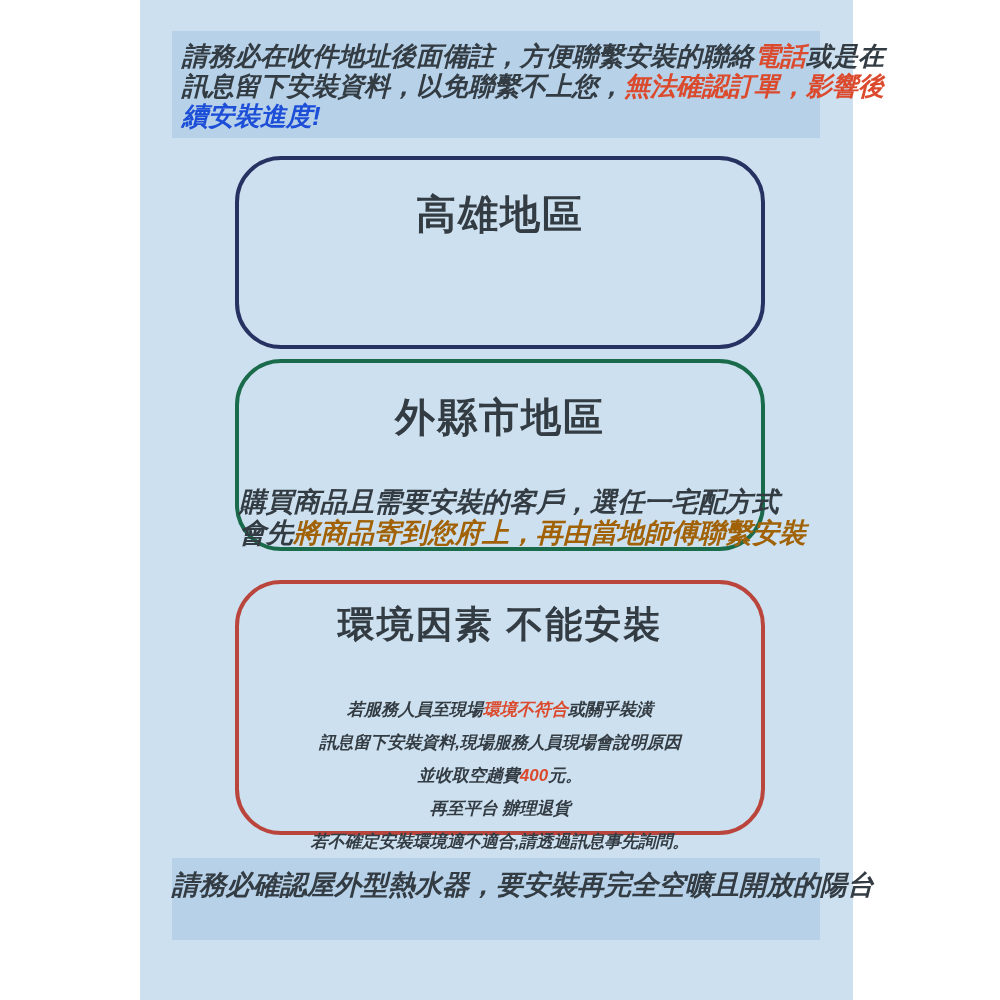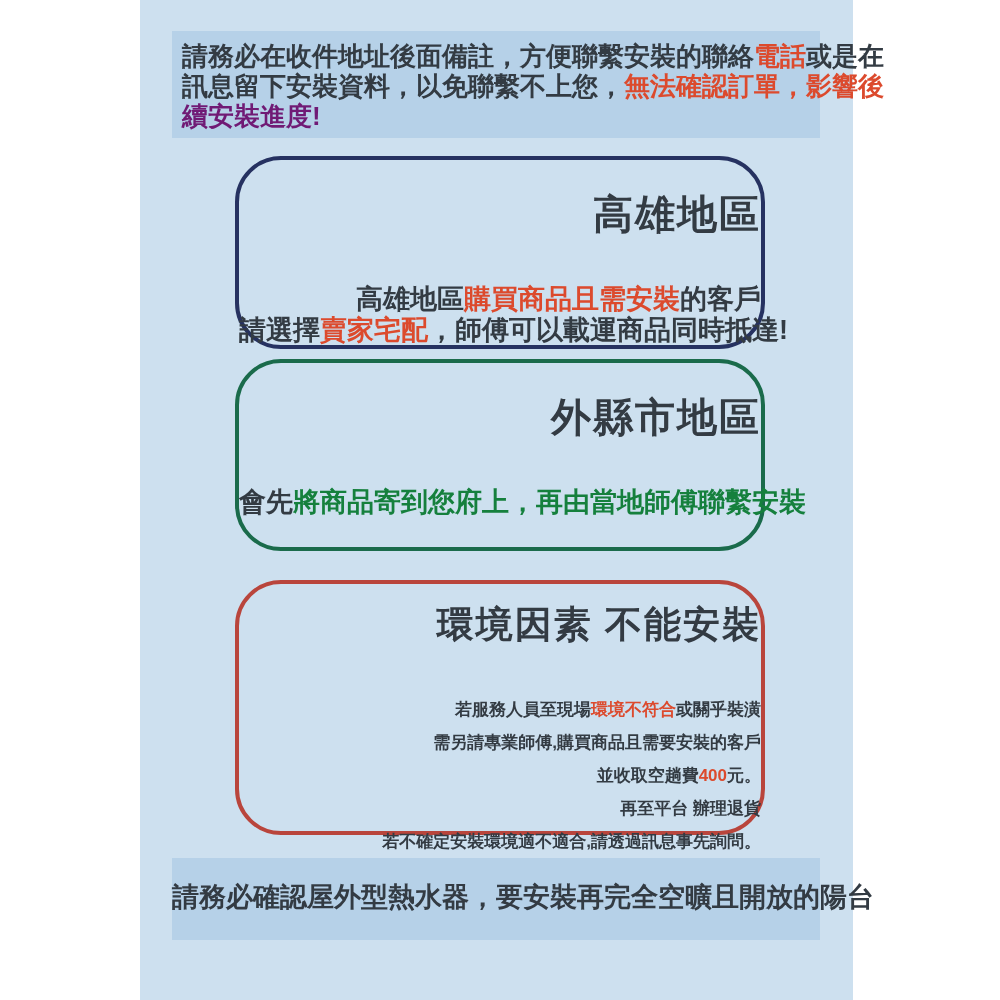--- a/index.html
+++ b/index.html
@@ -35,33 +35,33 @@
   }
   .notice.top {
     top: 31px;
     height: 107px;
     padding: 10px 8px 0 10px;
     text-align: left;
   }
   .notice.bottom {
     top: 858px;
     height: 82px;
-    padding-top: 24px;
+    padding-top: 12px;
     text-align: center;
     font-size: 27px;
     line-height: 31px;
   }
   .region-box {
     position: absolute;
     left: 95px;
     width: 522px;
     border: 4px solid #000;
     border-radius: 46px;
     box-sizing: content-box;
-    text-align: right;
+    text-align: center;
     color: var(--text, #333b43);
   }
   #box-kaohsiung {
     top: 156px;
     height: 185px;
     border-color: var(--box1_border, #263261);
   }
   #box-other-counties {
     top: 359px;
     height: 184px;
@@ -79,54 +79,51 @@
     letter-spacing: 2px;
   }
   #box-environment .box-title { font-size: 37px; margin-top: 16px; }
   .box-body {
     font-size: 27px;
     font-weight: 700;
     line-height: 31px;
     margin-top: 42px;
   }
   #box-environment .box-body { font-size: 17px; line-height: 33px; margin-top: 43px; }
-  .rich { white-space: nowrap; }
+  .rich { white-space: nowrap; font-style: italic; }
 </style>
 </head>
 <body>
 
 <div class="page">
   <div class="panel">
 
     <div class="notice top">
       <div class="rich"><span>請務必在收件地址後面備註，方便聯繫安裝的聯絡</span><span style="color: rgb(220, 74, 45);">電話</span><span>或是在</span></div>
       <div class="rich"><span>訊息留下安裝資料，以免聯繫不上您，</span><span style="color: rgb(220, 74, 45);">無法確認訂單，影響後</span></div>
-      <div class="rich"><span style="color: #701a75;">續安裝進度!</span></div>
+      <div class="rich"><span style="color: #1d4ed8;">續安裝進度!</span></div>
     </div>
 
     <div class="region-box" id="box-kaohsiung">
       <div class="box-title">高雄地區</div>
-      <div class="box-body">
-        <div class="rich"><span>高雄地區</span><span style="color: rgb(220, 74, 45);">購買商品且需安裝</span><span>的客戶</span></div>
-        <div class="rich"><span>請選擇</span><span style="color: rgb(220, 74, 45);">賣家宅配</span><span>，師傅可以載運商品同時抵達!</span></div>
-      </div>
     </div>
 
     <div class="region-box" id="box-other-counties">
       <div class="box-title">外縣市地區</div>
       <div class="box-body">
-        <div class="rich"><span>會先</span><span style="color: #15803d;">將商品寄到您府上，再由當地師傅聯繫安裝</span></div>
+        <div class="rich"><span>購買商品且需要安裝的客戶，選任一宅配方式</span></div>
+        <div class="rich"><span>會先</span><span style="color: #a16207;">將商品寄到您府上，再由當地師傅聯繫安裝</span></div>
       </div>
     </div>
 
     <div class="region-box" id="box-environment">
       <div class="box-title">環境因素 不能安裝</div>
       <div class="box-body">
         <div class="rich"><span>若服務人員至現場</span><span style="color: rgb(220, 74, 45);">環境不符合</span><span>或關乎裝潢</span></div>
-        <div class="rich"><span>需另請專業師傅,購買商品且需要安裝的客戶</span></div>
+        <div class="rich"><span>訊息留下安裝資料,現場服務人員現場會說明原因</span></div>
         <div class="rich"><span>並收取空趟費</span><span style="color: rgb(220, 74, 45);">400</span><span>元。</span></div>
         <div class="rich"><span>再至平台 辦理退貨</span></div>
         <div class="rich"><span>若不確定安裝環境適不適合,請透過訊息事先詢問。</span></div>
       </div>
     </div>
 
     <div class="notice bottom">
       <div class="rich"><span>請務必確認屋外型熱水器，要安裝再完全空曠且開放的陽台</span></div>
     </div>
 

